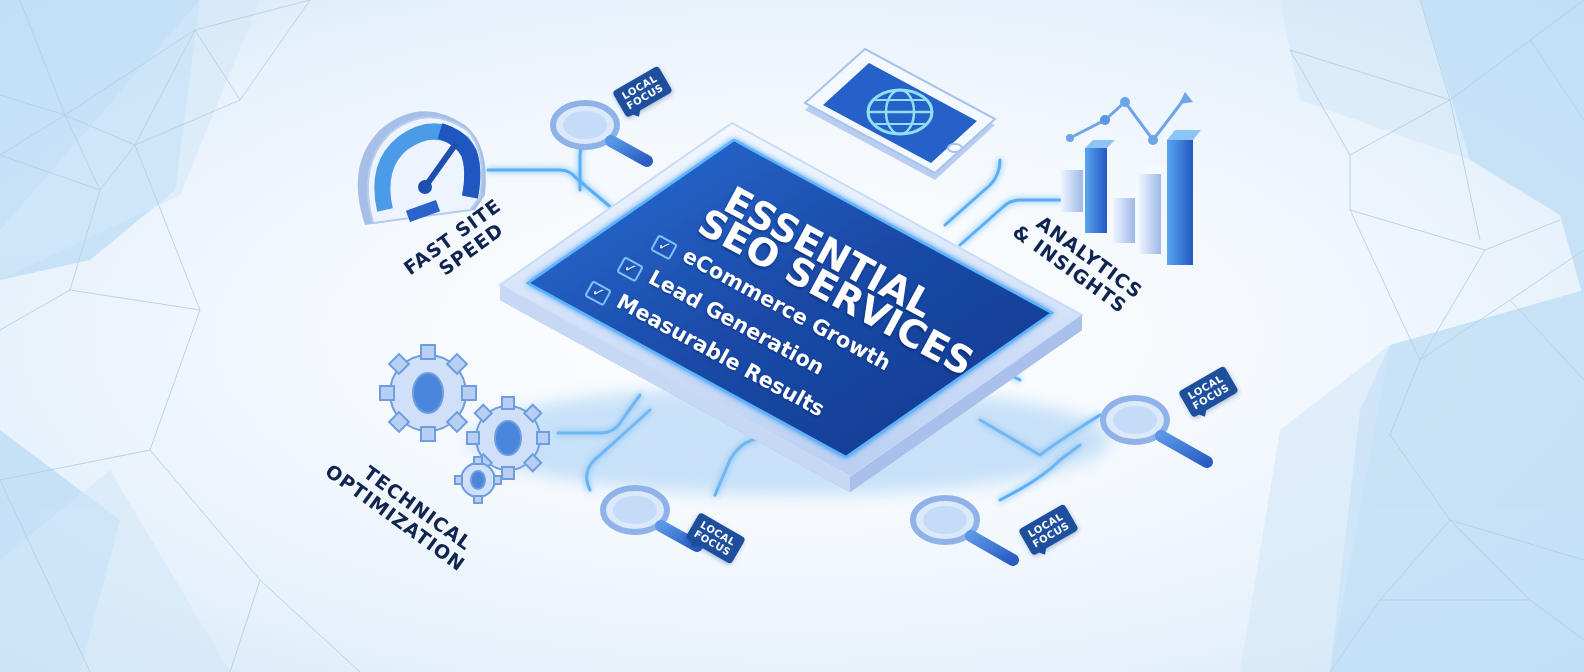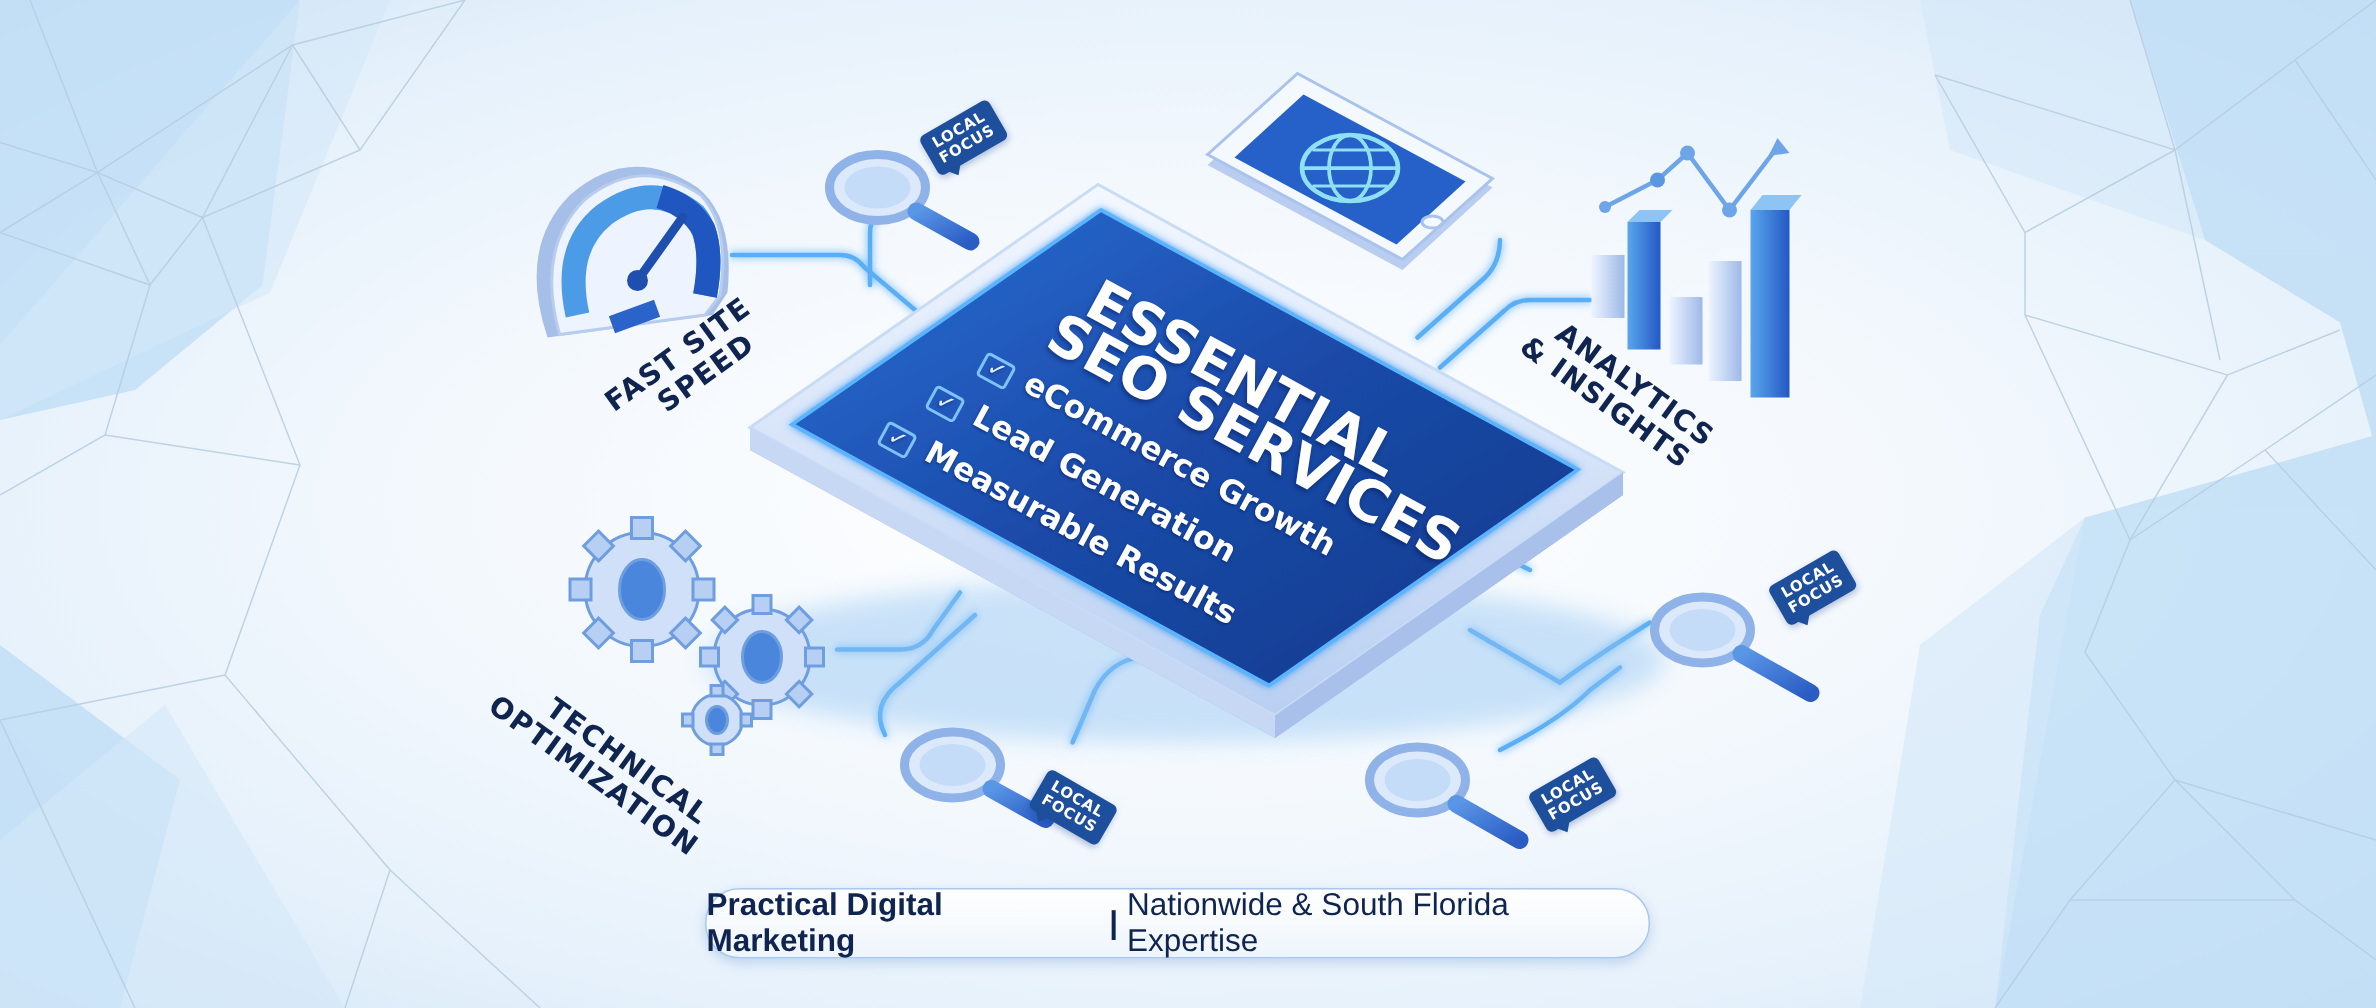--- a/index.html
+++ b/index.html
@@ -271,18 +271,13 @@
   </div>
   <div class="tag" style="left:700px; top:512px; transform:rotate(30deg);">
     <div>LOCAL</div>
     <div>FOCUS</div>
   </div>
   <div class="tag" style="left:1018px; top:530px; transform:rotate(-30deg);">
     <div>LOCAL</div>
     <div>FOCUS</div>
   </div>
 
-  <div class="footer-pill">
-    <span class="strong">Practical Digital Marketing</span>
-    <span class="sep">|</span>
-    <span>Nationwide &amp; South Florida Expertise</span>
-  </div>
 </div>
 
 </body></html>

